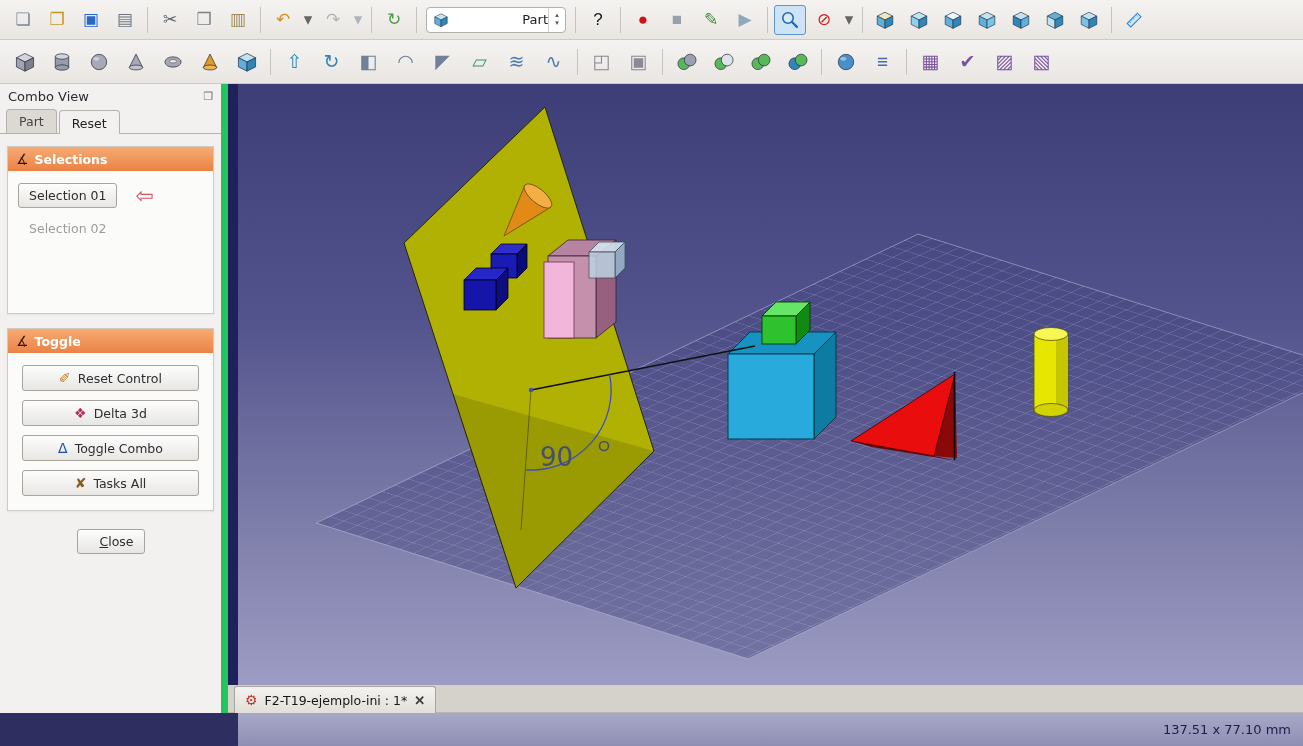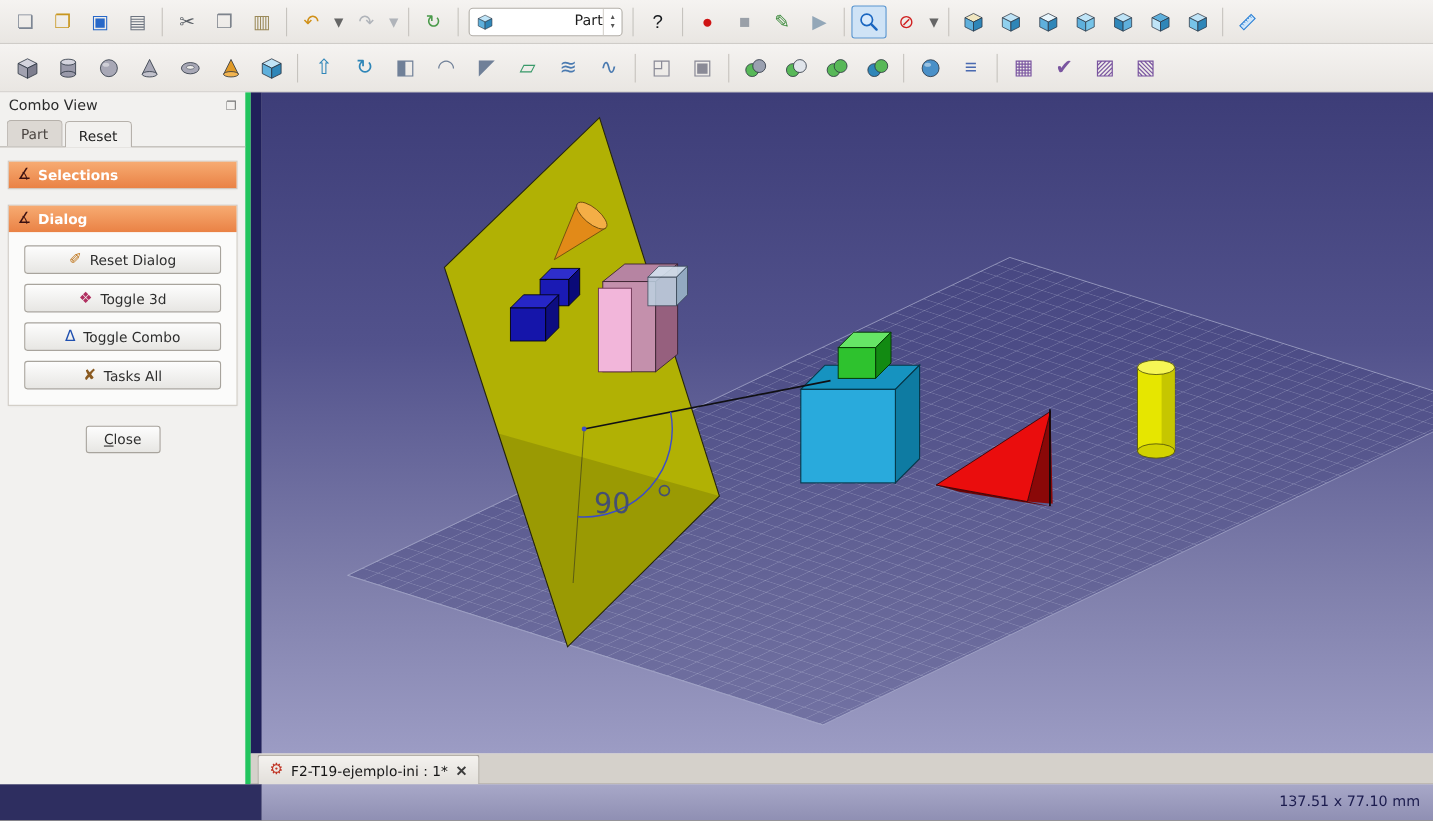--- a/index.html
+++ b/index.html
@@ -16,41 +16,41 @@
   #toolbar-part .glyph{font-size:19px;}
   .iconwrap{display:flex;}
   .isvg{width:20px;height:20px;}
   #toolbar-part .isvg{width:22px;height:22px;}
   .sep{width:1px;height:26px;background:#c6c3be;margin:0 5px;flex:0 0 1px;}
   .wb-combo{display:flex;align-items:center;height:26px;width:140px;background:#fff;border:1px solid #b3afa9;border-radius:4px;margin:0 4px;padding:0 0 0 6px;box-sizing:border-box;text-align:right;}
   .wb-combo .isvg{width:16px;height:16px;}
   .wb-label{flex:1;padding-left:7px;font-size:13px;color:#1d1d1d;}
   .wb-spin{display:flex;flex-direction:column;align-items:center;justify-content:center;width:16px;height:100%;border-left:1px solid #d5d2cd;font-size:7px;color:#555;line-height:1.1;}
   
-  .left-panel{position:absolute;top:84px;left:0;width:228px;height:629px;background:#f2f1ef;border-right:5px solid #22c55e;box-sizing:border-box;}
+  .left-panel{position:absolute;top:84px;left:0;width:228px;height:629px;background:#f2f1ef;border-right:7px solid #22c55e;box-sizing:border-box;}
   .cv-header{display:flex;justify-content:space-between;align-items:center;padding:5px 8px 3px 8px;font-size:13px;color:#2b2b2b;}
   .float-btn{border:none;background:none;color:#777;font-size:11px;padding:0;cursor:default;}
   .tab-strip{display:flex;gap:2px;padding:2px 6px 0 6px;border-bottom:1px solid #b6b1ab;}
   .tab{padding:4px 12px 3px 12px;border:1px solid #b6b1ab;border-bottom:none;border-radius:4px 4px 0 0;background:#dcd8d3;color:#4a4440;font-size:12.5px;margin-bottom:0;}
   .tab.active{background:#f2f1ef;color:#222;position:relative;top:1px;padding-top:5px;}
   .task-area{padding:12px 7px 0 7px;}
   .group{border:1px solid #cfcac3;background:#fbfbfa;margin-bottom:14px;box-shadow:0 1px 2px rgba(0,0,0,0.06);}
   .group-header{height:24px;background:linear-gradient(#f7ab72,#ea8245);color:#fff;font-weight:bold;display:flex;align-items:center;gap:6px;padding:0 8px;font-size:12.5px;}
   .group-icon{color:#3a1010;font-size:14px;font-weight:normal;}
   .sel-body{padding:12px 10px;height:118px;box-sizing:content-box;}
   .sel-row{display:flex;align-items:center;gap:18px;}
   .btn{background:linear-gradient(#fdfdfd,#e7e6e3);border:1px solid #a8a49d;border-radius:3px;padding:4px 10px;font-size:12.5px;color:#2e2e2e;font-family:inherit;cursor:default;}
   .sel-arrow{font-size:22px;color:#d05868;line-height:1;}
   .btn-disabled{background:none;border:1px solid transparent;color:#9d9c98;padding:4px 10px;font-size:12.5px;margin-top:8px;font-family:inherit;}
   .ctl-body{padding:12px 14px 14px 14px;display:flex;flex-direction:column;gap:9px;}
   .ctl-btn{display:flex;align-items:center;justify-content:center;gap:7px;height:26px;background:linear-gradient(#fdfdfd,#e7e6e3);border:1px solid #a8a49d;border-radius:3px;font-size:12.5px;color:#2e2e2e;font-family:inherit;cursor:default;}
   .ctl-glyph{font-size:14px;line-height:1;}
   .g-reset{color:#c07820}.g-3d{color:#b03060}.g-delta{color:#2050b0}.g-clear{color:#8a5a20}
   .close-row{text-align:center;margin-top:18px;}
-  .close-btn{width:68px;}
+  .close-btn{width:68px;text-align:right;}
   .close-btn::first-letter{text-decoration:underline;}
   
   .splitter{position:absolute;top:84px;left:228px;width:10px;height:601px;background:#20205a;}
   .viewport{position:absolute;top:84px;left:238px;width:1209px;height:601px;background:linear-gradient(180deg,#3d3d78 0%,#52528c 38%,#8080ac 75%,#9c9cc4 100%);padding-left:48px;}
   .angle-text{font-size:26px;fill:#454f72;}
   .axis-text{font-size:9px;fill:#10103a;}
   
   .doc-tabbar{position:absolute;top:685px;left:228px;right:0;height:28px;background:#d5d1cb;border-bottom:1px solid #b8b4ae;box-sizing:border-box;}
   .doc-tab{display:inline-flex;align-items:center;gap:7px;height:27px;margin-left:6px;margin-top:1px;padding:0 10px;background:linear-gradient(#f4f2ef,#e2dfda);border:1px solid #a9a49d;border-bottom:none;border-radius:3px 3px 0 0;box-sizing:border-box;}
   .doc-gear{color:#c03525;font-size:14px;line-height:1;}
@@ -389,35 +389,42 @@
       <div class="tab">Part</div>
       <div class="tab active">Reset</div>
     </div>
     <div class="task-area">
 
       <div class="group">
         <div class="group-header">
           <span class="group-icon">∡</span>
           <span>Selections</span>
         </div>
+        <div class="sel-body">
+          <div class="sel-row">
+            <button class="btn">Selection 01</button>
+            <span class="sel-arrow">⇦</span>
+          </div>
+          <div class="btn-disabled">Selection 02</div>
+        </div>
       </div>
 
       <div class="group">
         <div class="group-header">
           <span class="group-icon">∡</span>
-          <span>Dialog</span>
+          <span>Toggle</span>
         </div>
         <div class="ctl-body">
           <button class="ctl-btn">
             <span class="ctl-glyph g-reset">✐</span>
-            <span>Reset Dialog</span>
+            <span>Reset Control</span>
           </button>
           <button class="ctl-btn">
             <span class="ctl-glyph g-3d">❖</span>
-            <span>Toggle 3d</span>
+            <span>Delta 3d</span>
           </button>
           <button class="ctl-btn">
             <span class="ctl-glyph g-delta">Δ</span>
             <span>Toggle Combo</span>
           </button>
           <button class="ctl-btn">
             <span class="ctl-glyph g-clear">✘</span>
             <span>Tasks All</span>
           </button>
         </div>

